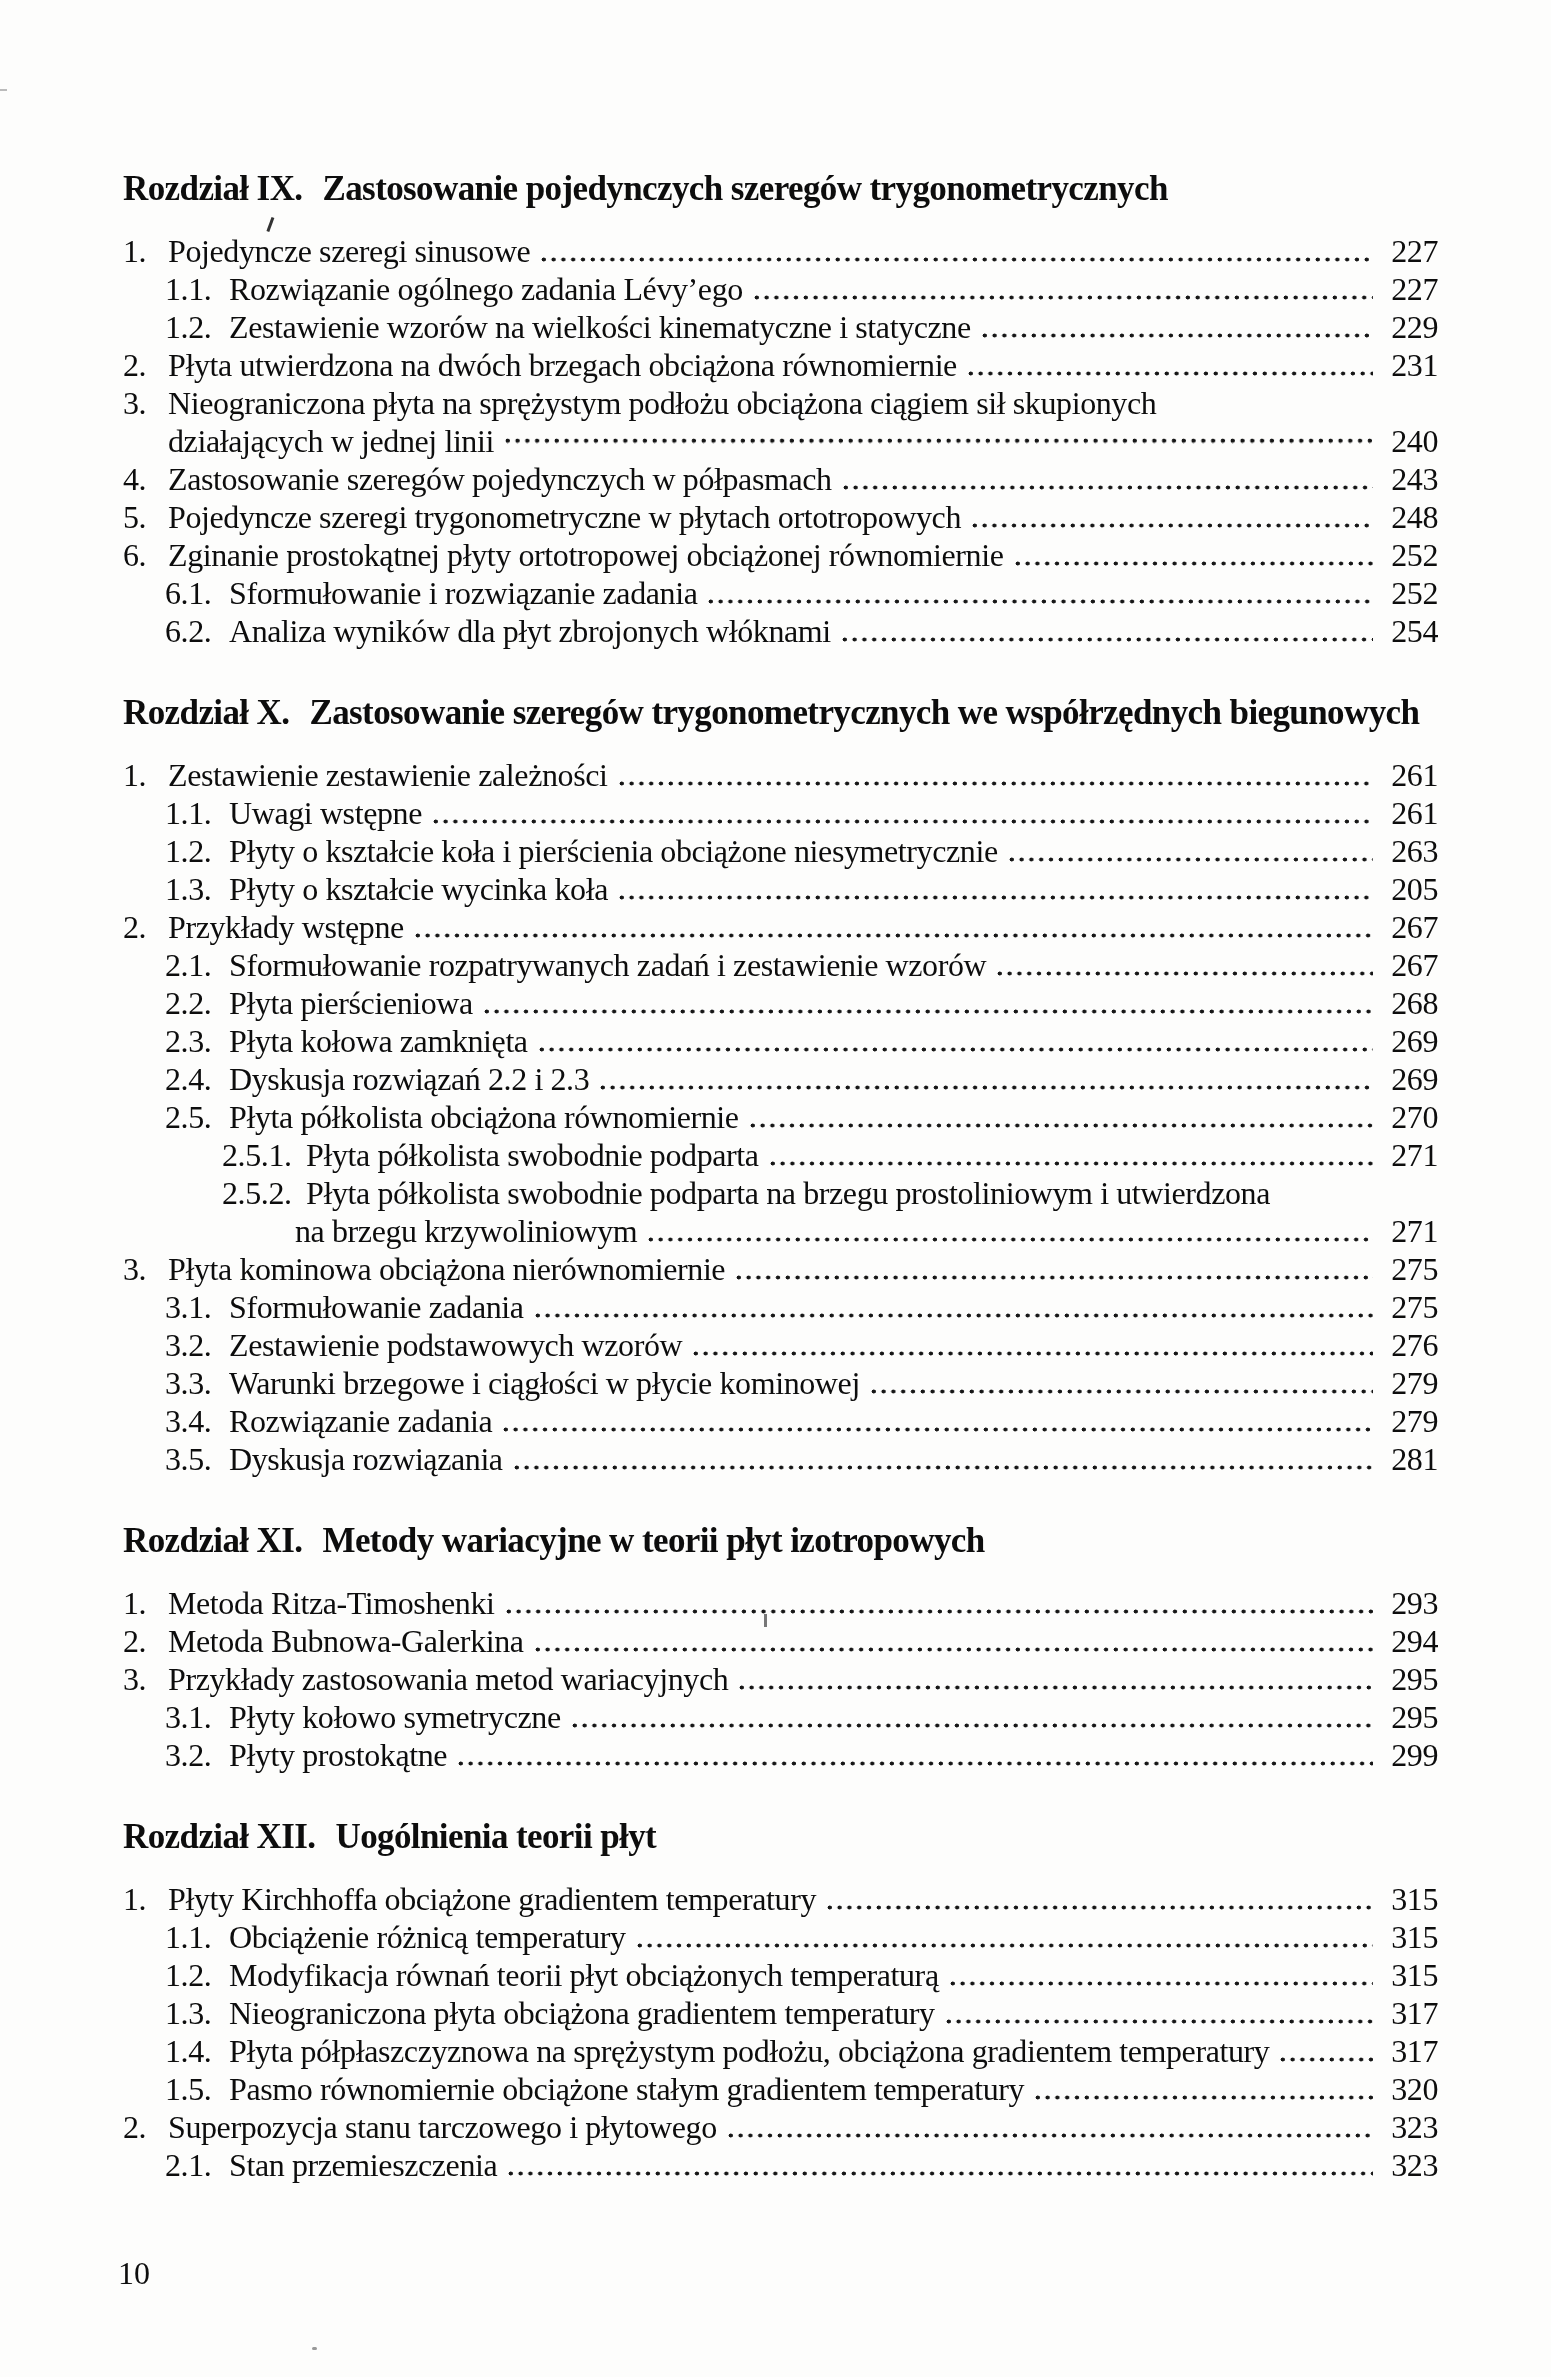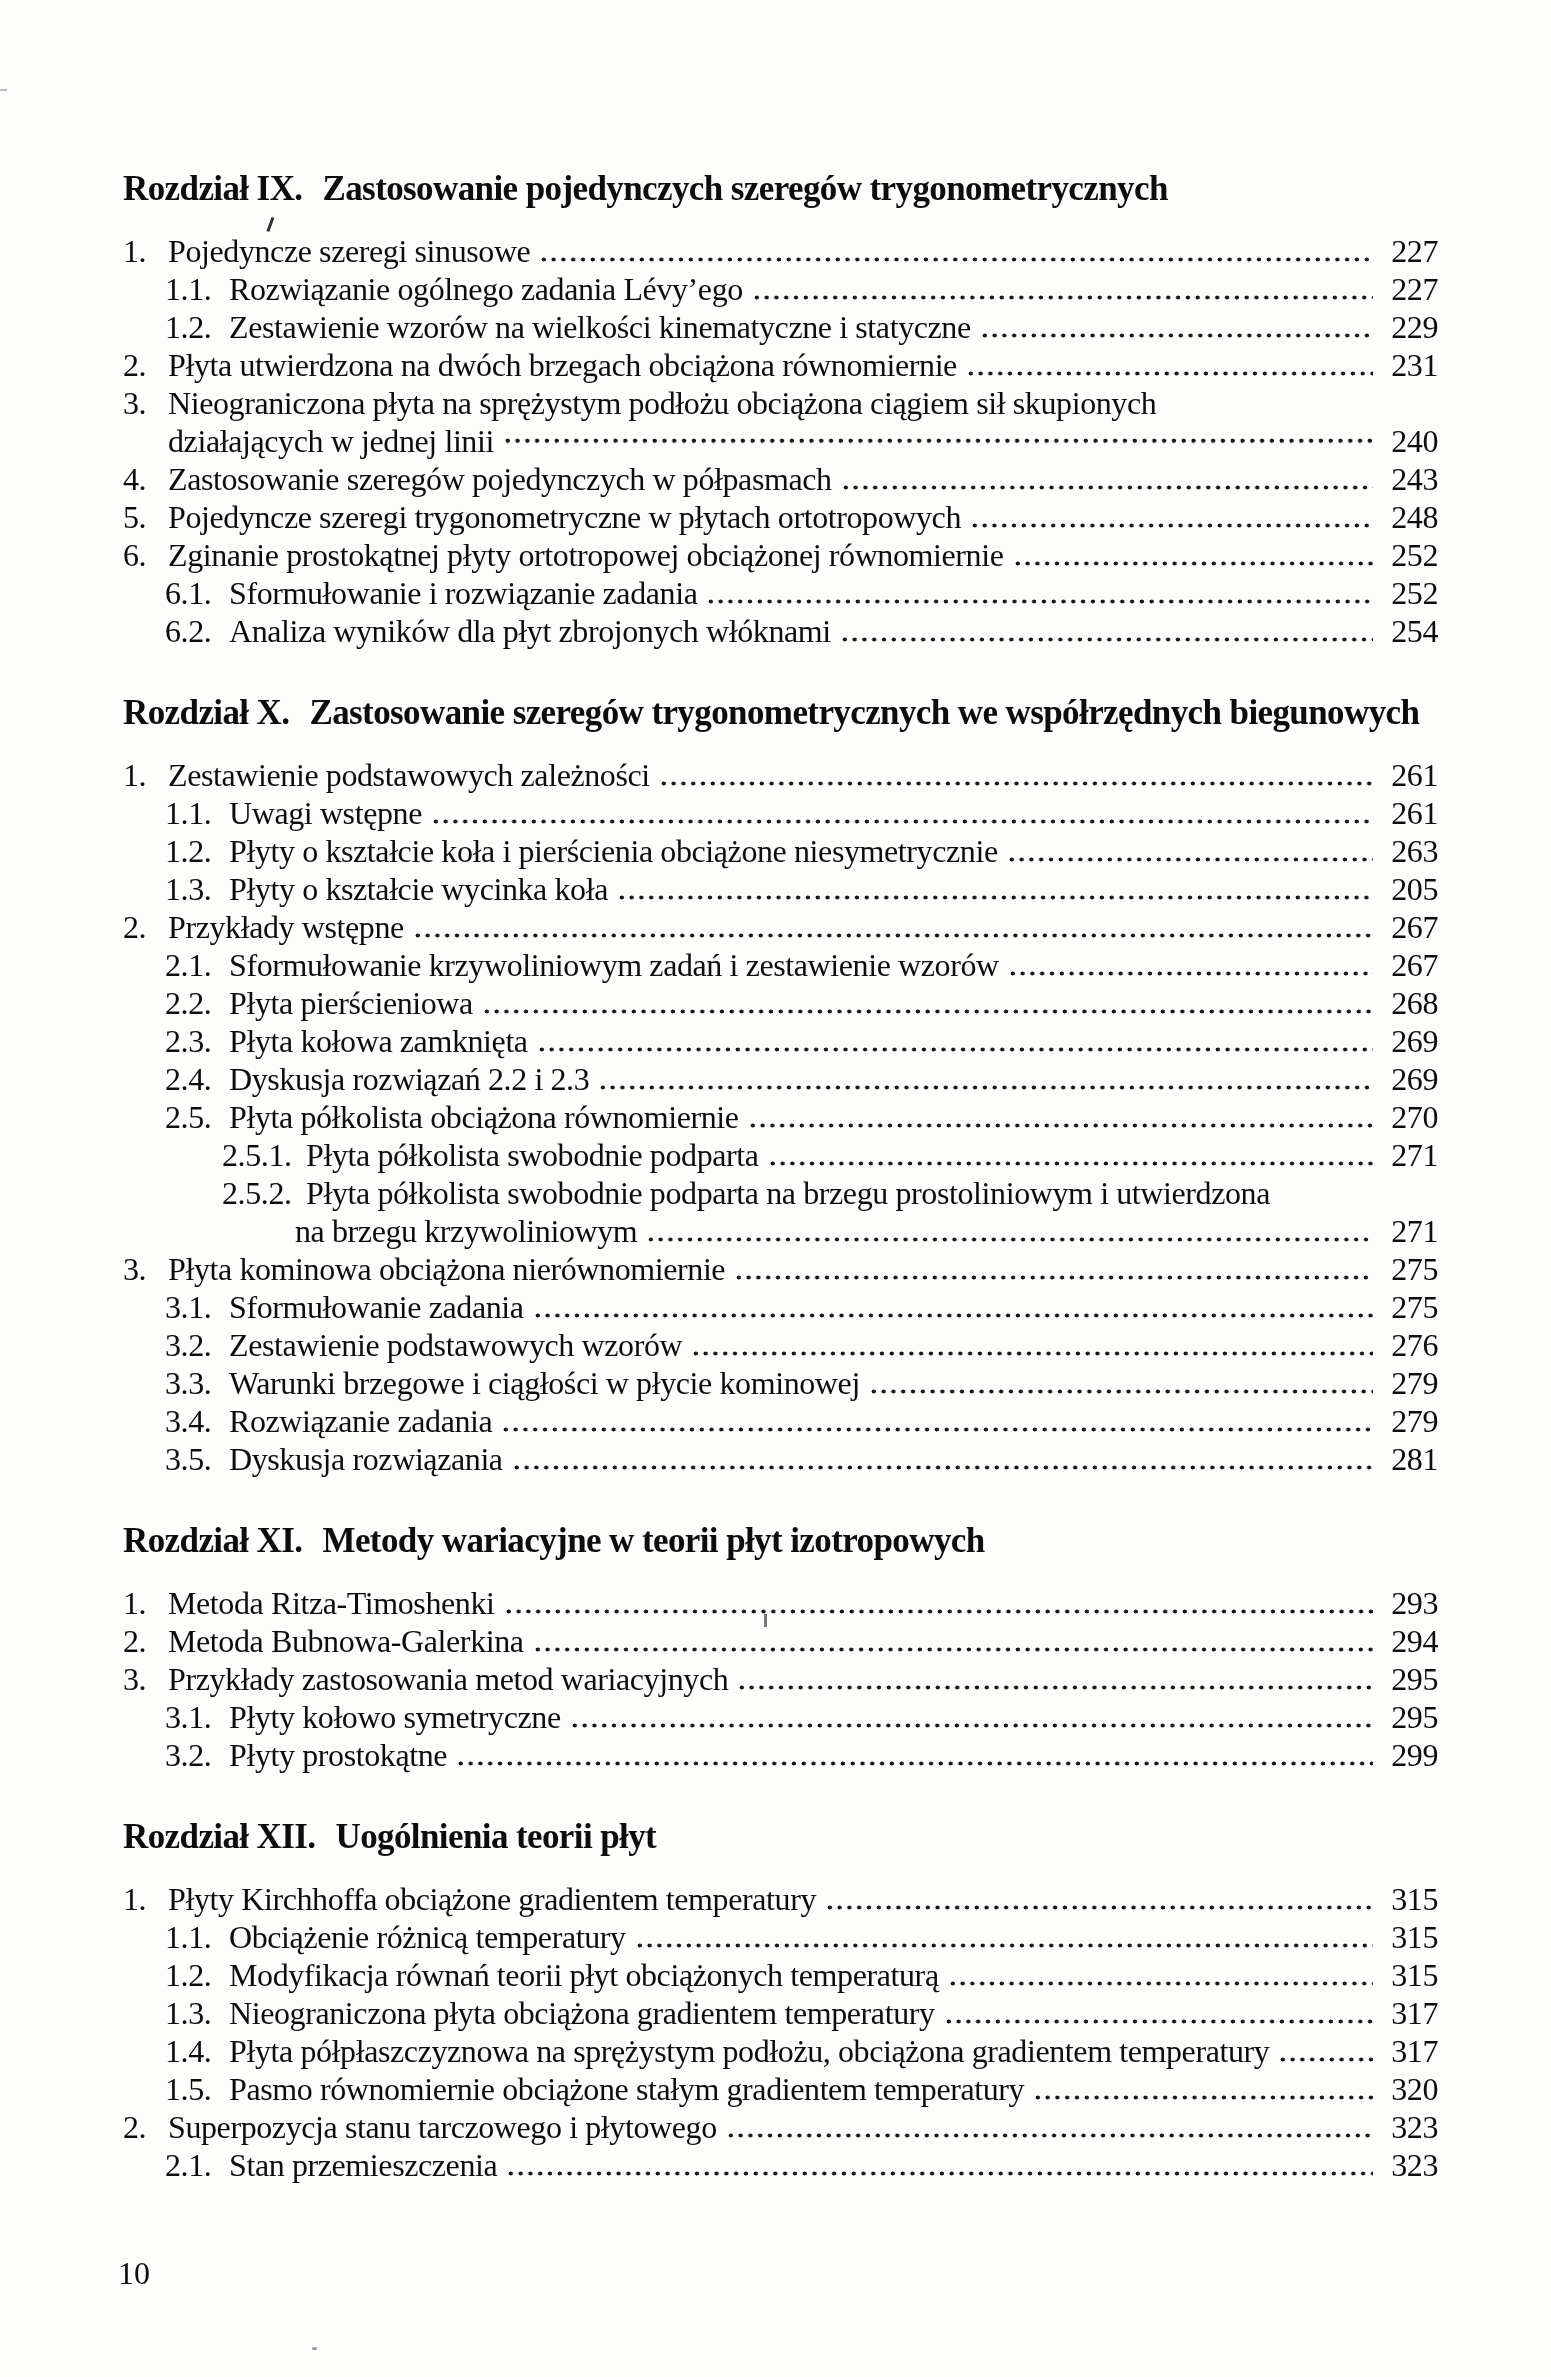--- a/index.html
+++ b/index.html
@@ -120,21 +120,21 @@
           <span class="num">6.2.</span>
           <span class="txt">Analiza wyników dla płyt zbrojonych włóknami</span>
           <span class="dots"></span>
           <span class="pg">254</span>
         </div>
       </section>
       <section class="chapter">
         <h2 class="chapter-title"><span class="ch-label">Rozdział X.</span><span class="ch-text">Zastosowanie szeregów trygonometrycznych we współrzędnych biegunowych</span></h2>
         <div class="row l0">
           <span class="num">1.</span>
-          <span class="txt">Zestawienie podstawowych zależności</span>
+          <span class="txt">Zestawienie zestawienie zależności</span>
           <span class="dots"></span>
           <span class="pg">261</span>
         </div>
         <div class="row l1">
           <span class="num">1.1.</span>
           <span class="txt">Uwagi wstępne</span>
           <span class="dots"></span>
           <span class="pg">261</span>
         </div>
         <div class="row l1">
@@ -150,21 +150,21 @@
           <span class="pg">205</span>
         </div>
         <div class="row l0">
           <span class="num">2.</span>
           <span class="txt">Przykłady wstępne</span>
           <span class="dots"></span>
           <span class="pg">267</span>
         </div>
         <div class="row l1">
           <span class="num">2.1.</span>
-          <span class="txt">Sformułowanie krzywoliniowym zadań i zestawienie wzorów</span>
+          <span class="txt">Sformułowanie rozpatrywanych zadań i zestawienie wzorów</span>
           <span class="dots"></span>
           <span class="pg">267</span>
         </div>
         <div class="row l1">
           <span class="num">2.2.</span>
           <span class="txt">Płyta pierścieniowa</span>
           <span class="dots"></span>
           <span class="pg">268</span>
         </div>
         <div class="row l1">

